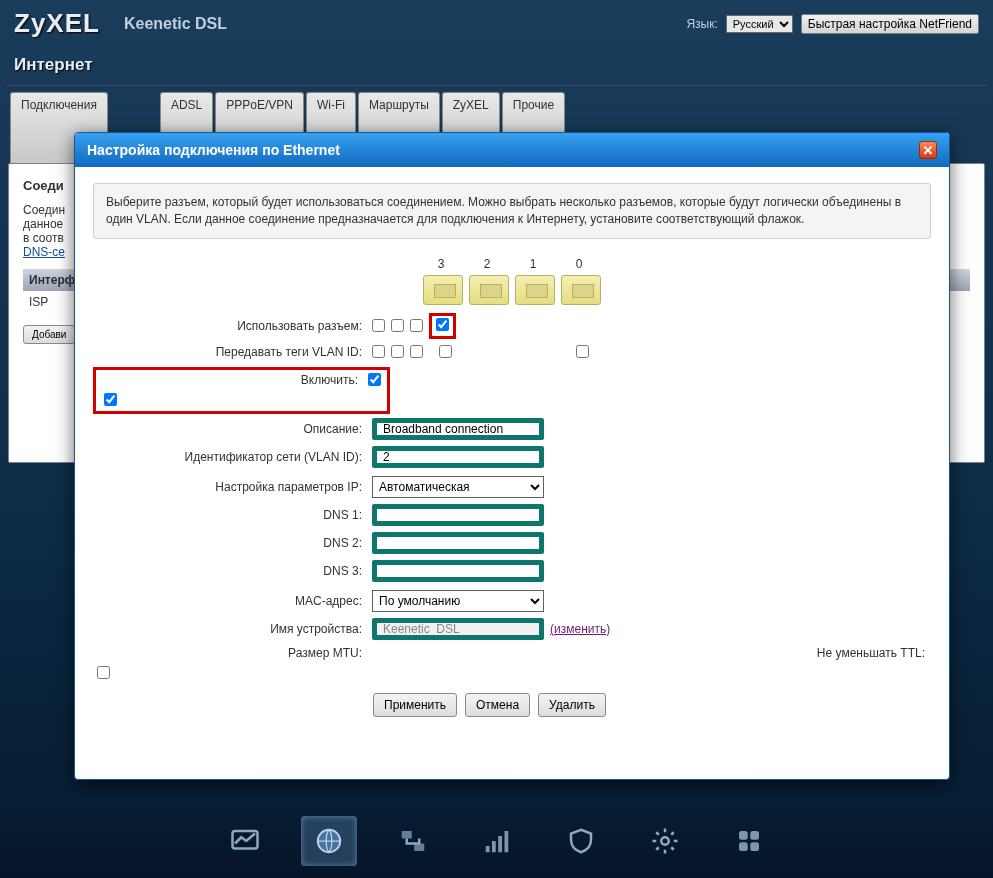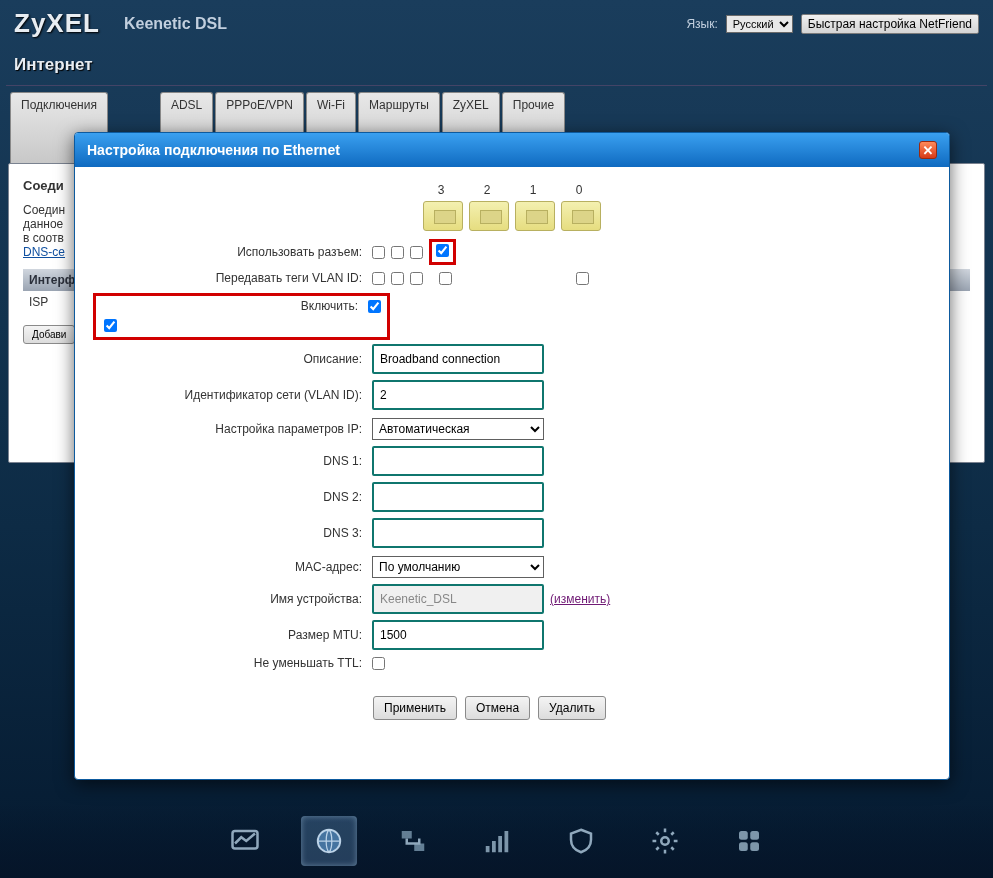--- a/index.html
+++ b/index.html
@@ -123,31 +123,31 @@
   background: #dcd488;
   border: 1px solid #b8b060;
 }
 
 .form-grid { display: grid; grid-template-columns: 275px 1fr; row-gap: 6px; align-items: center; }
 .form-grid .lbl { text-align: right; padding-right: 6px; color: #333; font-size: 12px; white-space: nowrap; }
 .form-grid .val { padding-left: 4px; display: flex; align-items: center; gap: 6px; }
 .check-row { display: flex; gap: 28px; padding-left: 4px; }
 .check-row .extra { margin-left: 118px; }
 .tinput {
-  height: 30px; border: 2px solid #0f766e; padding: 2px 6px; font-size: 12px;
+  height: 22px; border: 5px solid #0f766e; padding: 2px 6px; font-size: 12px;
   border-radius: 2px; width: 172px;
 }
 .tinput.sm { width: 172px; }
 .sel { height: 22px; border: 1px solid #606060; font-size: 12px; background: #fff; padding: 1px 2px; }
 .sel.w { width: 172px; }
 .tinput[disabled] { background: #f0f0f0; color: #888; }
 .link { color: #701a75; text-decoration: underline; cursor: pointer; font-size: 12px; }
 .hl-red { border: 3px solid #d10000; padding: 2px 4px; display: inline-block; }
 .hl-red-wrap { border: 3px solid #d10000; padding: 3px 6px 5px 4px; }
-.btns { margin-top: 26px; display: flex; gap: 8px; padding-left: 280px; }
+.btns { margin-top: 14px; display: flex; gap: 8px; padding-left: 280px; }
 .btns button { background: linear-gradient(#f4f4f4,#dcdcdc); border: 1px solid #8a8a8a; padding: 4px 10px; font-size: 12px; border-radius: 3px; cursor: pointer; }
 .spacer8 { height: 8px; }
 
 
 .dock {
   position: absolute; left: 0; right: 0; bottom: 0; height: 74px;
   background: linear-gradient(rgba(10,30,55,.0), rgba(5,20,40,.9));
   display: flex; align-items: center; justify-content: center; gap: 28px;
 }
 .dock-item {
@@ -199,20 +199,21 @@
 </div>
 
 <div class="modal-overlay">
   <div class="modal">
     <div class="modal-head">
       <span>Настройка подключения по Ethernet</span>
       <div class="close-icon">✕</div>
     </div>
     <div class="modal-body">
 
+      <div class="helpbox">Выберите разъем, который будет использоваться соединением. Можно выбрать несколько разъемов, которые будут логически объединены в один VLAN. Если данное соединение предназначается для подключения к Интернету, установите соответствующий флажок.</div>
 
       <div class="ports-wrap">
         <div class="port-labels">
           <span>3</span>
           <span>2</span>
           <span>1</span>
           <span>0</span>
         </div>
         <div class="port-icons">
           <div class="port-icon"></div>
@@ -299,23 +300,20 @@
             <select class="sel w"><option>По умолчанию</option></select>
           </div>
 
         <div class="lbl">Имя устройства:</div>
         <div class="val">
           <input class="tinput sm" disabled="" value="Keenetic_DSL" style="">
           <span class="link">(изменить)</span>
         </div>
 
         <div class="lbl">Размер MTU:</div>
-        <div class="val">
-            <input class="tinput sm" value="1500" style="">
-          </div>
 
         <div class="lbl">Не уменьшать TTL:</div>
         <div class="val">
             <input type="checkbox" style="">
           </div>
       </div>
 
       <div class="btns">
         <button>Применить</button>
         <button>Отмена</button>

